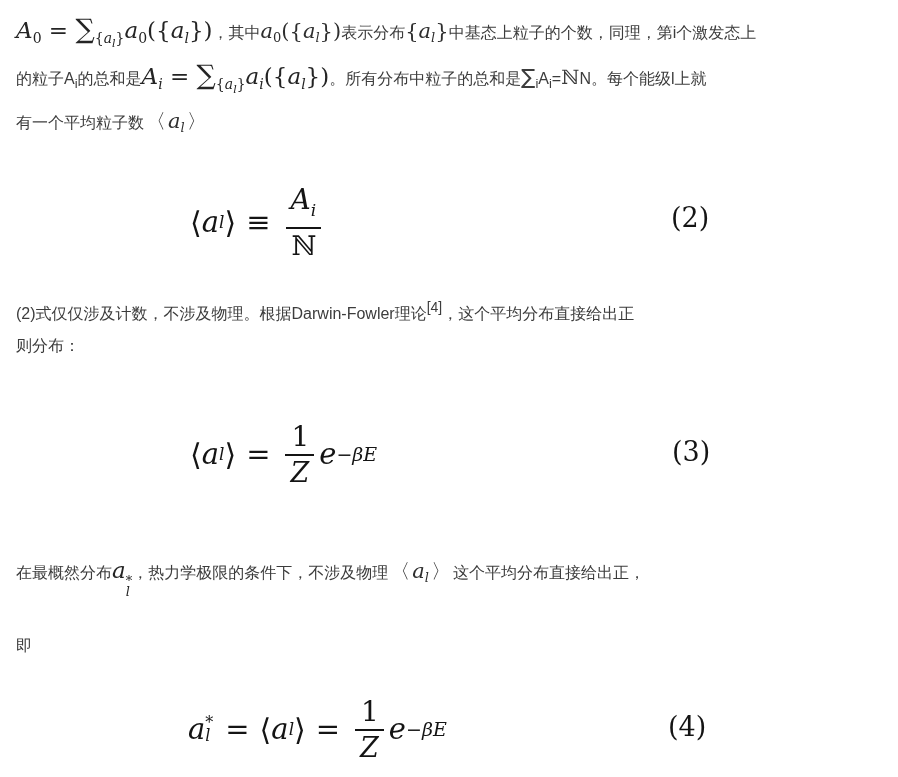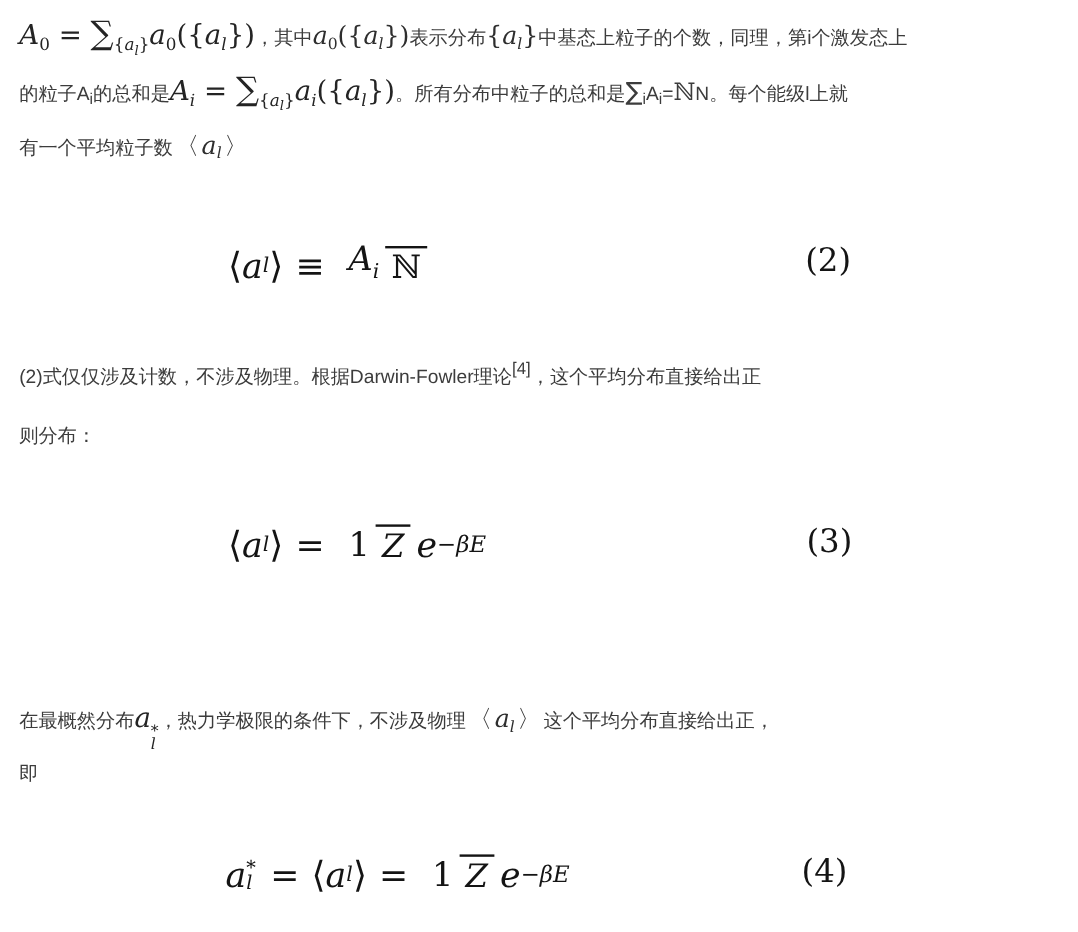--- a/index.html
+++ b/index.html
@@ -26,21 +26,21 @@
   .stack{display:inline-flex;flex-direction:column;align-items:flex-start;vertical-align:-7px;}
   .stack .stk-top{font-size:13px;line-height:10px;font-family:"DejaVu Serif",serif;color:#242424;}
   .stack .stk-bot{font-size:13px;line-height:11px;font-family:"DejaVu Serif",serif;font-style:italic;color:#242424;}
   
   .formula{position:absolute;display:flex;align-items:center;height:74px;font-size:0;
            font-family:"DejaVu Serif",serif;color:#141414;white-space:nowrap;}
   .fm  {font-size:29px;color:#141414;font-family:"DejaVu Serif",serif;}
   .fbr {font-size:30px;color:#141414;font-family:"DejaVu Serif","DejaVu Sans",serif;}
   .fsub{font-size:17px;color:#141414;vertical-align:-7px;font-family:"DejaVu Serif",serif;}
   .frel{font-size:29px;color:#141414;margin:0 10px;font-family:"DejaVu Serif",serif;}
-  .frac{display:inline-flex;flex-direction:row;align-items:center;vertical-align:middle;margin:0 5px;}
+  .frac{display:inline-flex;flex-direction:column;align-items:flex-end;vertical-align:middle;margin:0 5px;}
   .frac .num{font-size:28px;color:#141414;padding:0 5px 1px 5px;line-height:32px;}
   .frac .den{font-size:27px;color:#141414;padding:1px 5px 0 5px;line-height:31px;border-top:2px solid #141414;}
   .fexp{font-size:19px;color:#141414;vertical-align:13px;font-family:"DejaVu Serif",serif;}
   .stack-lg{display:inline-flex;flex-direction:column;align-items:flex-start;vertical-align:-9px;margin-right:2px;}
   .stack-lg .stk-top{font-size:16px;line-height:13px;font-family:"DejaVu Serif",serif;color:#141414;}
   .stack-lg .stk-bot{font-size:16px;line-height:14px;font-family:"DejaVu Serif",serif;font-style:italic;color:#141414;}
   .eqnum{position:absolute;font-size:27px;color:#141414;font-family:"DejaVu Serif",serif;}
 </style>
 </head>
 <body>
@@ -60,40 +60,40 @@
       <span class="fbr">⟩</span>
       <span class="frel">≡</span>
       <span class="frac">
         <span class="num"><span class="it">A</span><span class="fsub it">i</span></span>
         <span class="den">ℕ</span>
       </span>
     </div>
   <div class="eqnum" style="top:202px;left:671px">(2)</div>
 
   <div class="line" style="top:292px"><span class="t">(2)式仅仅涉及计数，不涉及物理。根据Darwin-Fowler理论</span><span class="ref">[4]</span><span class="t">，这个平均分布直接给出正</span></div>
-  <div class="line" style="top:349px"><span class="t">则分布：</span></div>
+  <div class="line" style="top:331px"><span class="t">则分布：</span></div>
 
   <div class="formula" style="top:417px;left:190px">
       <span class="fbr">⟨</span>
       <span class="fm it">a</span>
       <span class="fsub it">l</span>
       <span class="fbr">⟩</span>
       <span class="frel">=</span>
       <span class="frac">
         <span class="num">1</span>
         <span class="den it">Z</span>
       </span>
       <span class="fm it">e</span>
       <span class="fexp">−</span>
       <span class="fexp it">β</span>
       <span class="fexp it">E</span>
     </div>
   <div class="eqnum" style="top:436px;left:672px">(3)</div>
 
-  <div class="line" style="top:584px"><span class="t">在最概然分布</span><span class="im it">a</span><span class="stack">
+  <div class="line" style="top:555px"><span class="t">在最概然分布</span><span class="im it">a</span><span class="stack">
         <span class="stk-top">*</span>
         <span class="stk-bot">l</span>
       </span><span class="t">，热力学极限的条件下，不涉及物理</span><span class="brkt">〈</span><span class="ims it">a</span><span class="ims s1s it">l</span><span class="brkt">〉</span><span class="t">这个平均分布直接给出正，</span></div>
   <div class="line" style="top:631px"><span class="t">即</span></div>
 
   <div class="formula" style="top:692px;left:188px">
       <span class="fm it">a</span>
       <span class="stack-lg">
         <span class="stk-top">*</span>
         <span class="stk-bot">l</span>

